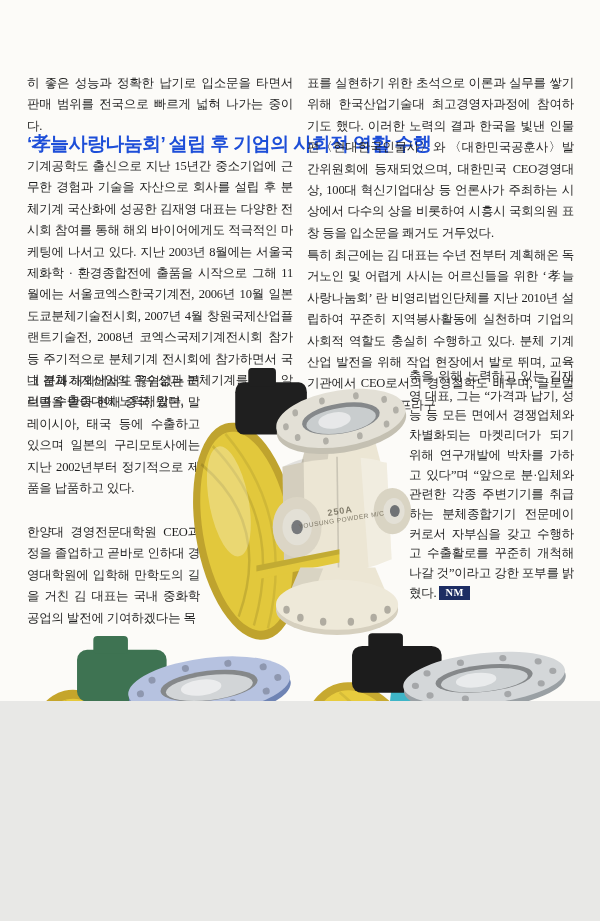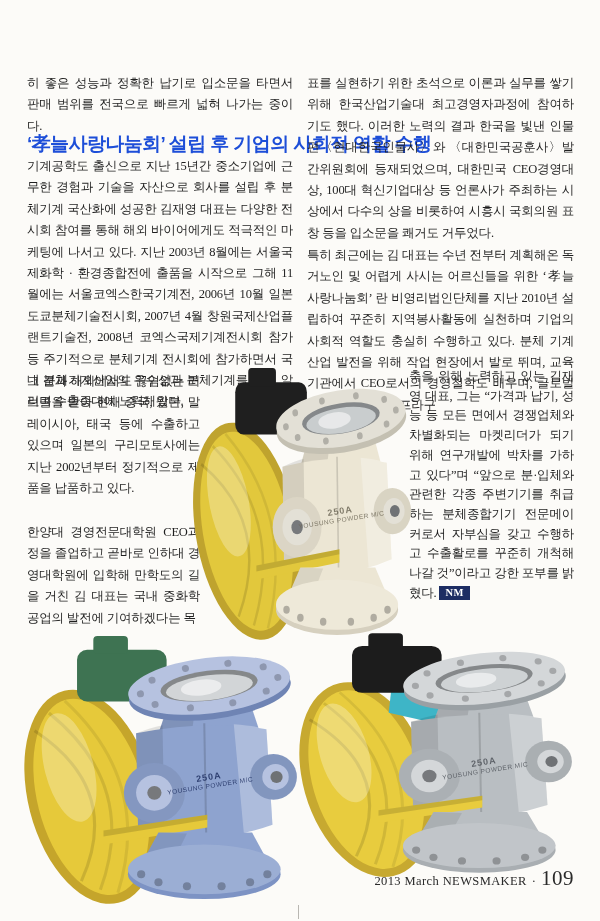--- a/index.html
+++ b/index.html
@@ -1,18 +1,18 @@
 <!DOCTYPE html>
 <html><head>
 <meta charset="utf-8">
 <style>
   * { margin:0; padding:0; box-sizing:border-box; }
   html,body { background:#e8e8e6; }
   .page {
-    position:relative; width:600px; height:921px; margin:0 auto;
+    position:relative; width:600px; height:701px; margin:0 auto;
     background:#fcfbf8; overflow:hidden;
     font-family:"Liberation Serif","DejaVu Serif",serif;
     color:#1f1f1f;
   }
   .col-text {
     position:absolute; font-size:12.5px; line-height:21.4px;
     text-align:justify; letter-spacing:-0.2px; word-break:break-all;
   }
   .section-heading {
     position:absolute; font-family:"Liberation Sans","DejaVu Sans",sans-serif;

